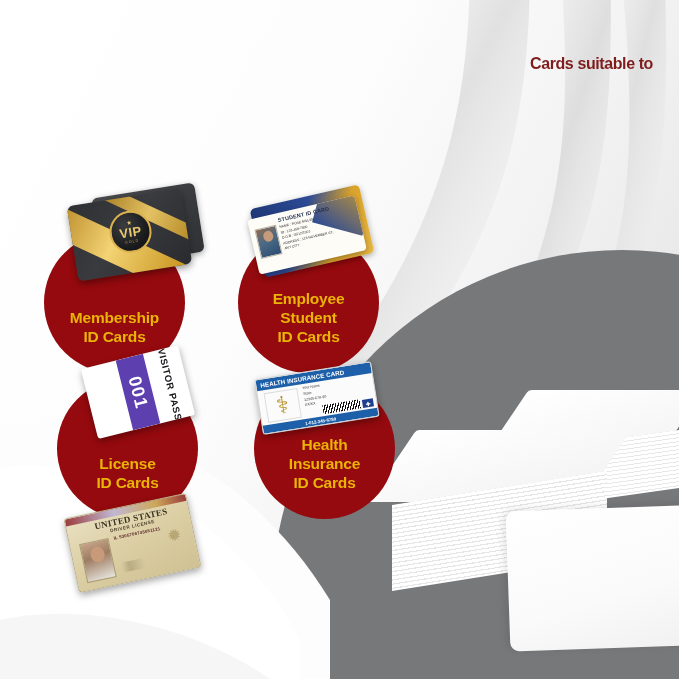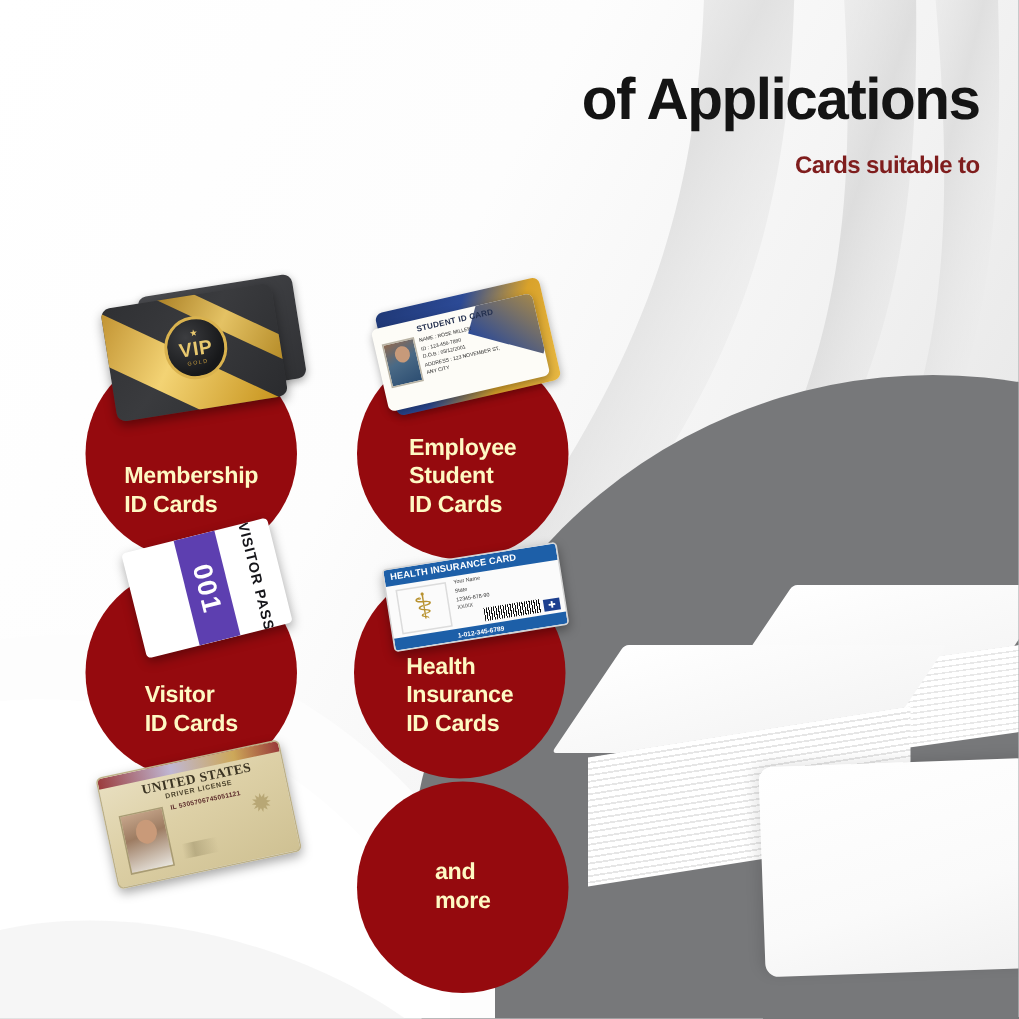--- a/index.html
+++ b/index.html
@@ -45,28 +45,28 @@
     line-height:1.25; margin-top:12px; letter-spacing:-.4px;
   }
 
   
   .badge{
     position:absolute; width:141px; height:141px; border-radius:50%;
     background:#950a0e;
     display:flex; align-items:flex-end; justify-content:center;
   }
   .badge-label{
-    color:#fef9c3; font-weight:bold; font-size:15.5px; line-height:1.22;
-    text-align:left; padding-bottom:26px; white-space:pre-line;
+    color:#eab308; font-weight:bold; font-size:15.5px; line-height:1.22;
+    text-align:center; padding-bottom:26px; white-space:pre-line;
     letter-spacing:-.2px;
   }
-  .badge.b1{ left:57px;  top:232px; }
+  .badge.b1{ left:44px;  top:232px; }
   .badge.b2{ left:238px; top:232px; }
   .badge.b3{ left:57px;  top:378px; }
-  .badge.b4{ left:236px; top:378px; }
+  .badge.b4{ left:254px; top:378px; }
   .badge.b5{ left:57px;  top:521px; }
   .badge.b6{ left:238px; top:521px; align-items:center; }
   .badge.b6 .badge-label{ padding-bottom:0; font-size:15.5px; }
 
   
   .card-art{ position:absolute; }
 
   
   .vip{
     left:72px; top:197px; width:115px; height:76px;
@@ -325,21 +325,20 @@
     <div class="top"></div>
     <div class="side"></div>
   </div>
   <div class="stack stack-a">
     <div class="top"></div>
     <div class="side"></div>
   </div>
   <div class="single-card"></div>
 
   <div class="headline-wrap">
-    <div class="h-line2">of Applications</div>
     <div class="h-sub">Cards suitable to</div>
   </div>
 
   <div class="badge b1">
     <div class="badge-label">Membership
 ID Cards</div>
   </div>
   <div class="vip-back"></div>
   <div class="card-art vip">
     <div class="gold-band"></div>
@@ -366,21 +365,21 @@
     <div class="fields">
       <div>NAME   :  ROSE MILLER</div>
       <div>ID        :  123-456-7890</div>
       <div>D.O.B  :  05/12/2001</div>
       <div>ADDRESS :  123 NOVEMBER ST,</div>
       <div>              ANY CITY</div>
     </div>
   </div>
 
   <div class="badge b3">
-    <div class="badge-label">Visitor
+    <div class="badge-label">License
 ID Cards</div>
   </div>
   <div class="card-art vis">
     <div class="purple">
       <div class="num">001</div>
     </div>
     <div class="vp">
       <span>VISITOR
 PASS</span>
     </div>
@@ -416,18 +415,14 @@
     <div class="us">UNITED STATES</div>
     <div class="dlt">DRIVER LICENSE</div>
     <div class="photo">
         <div class="face"></div>
       </div>
     <div class="idno">IL 5305706745051121</div>
     <div class="star">✹</div>
     <div class="sig"></div>
   </div>
 
-  <div class="badge b6">
-    <div class="badge-label">and
-more</div>
-  </div>
 
 </div>
 
 </body></html>

